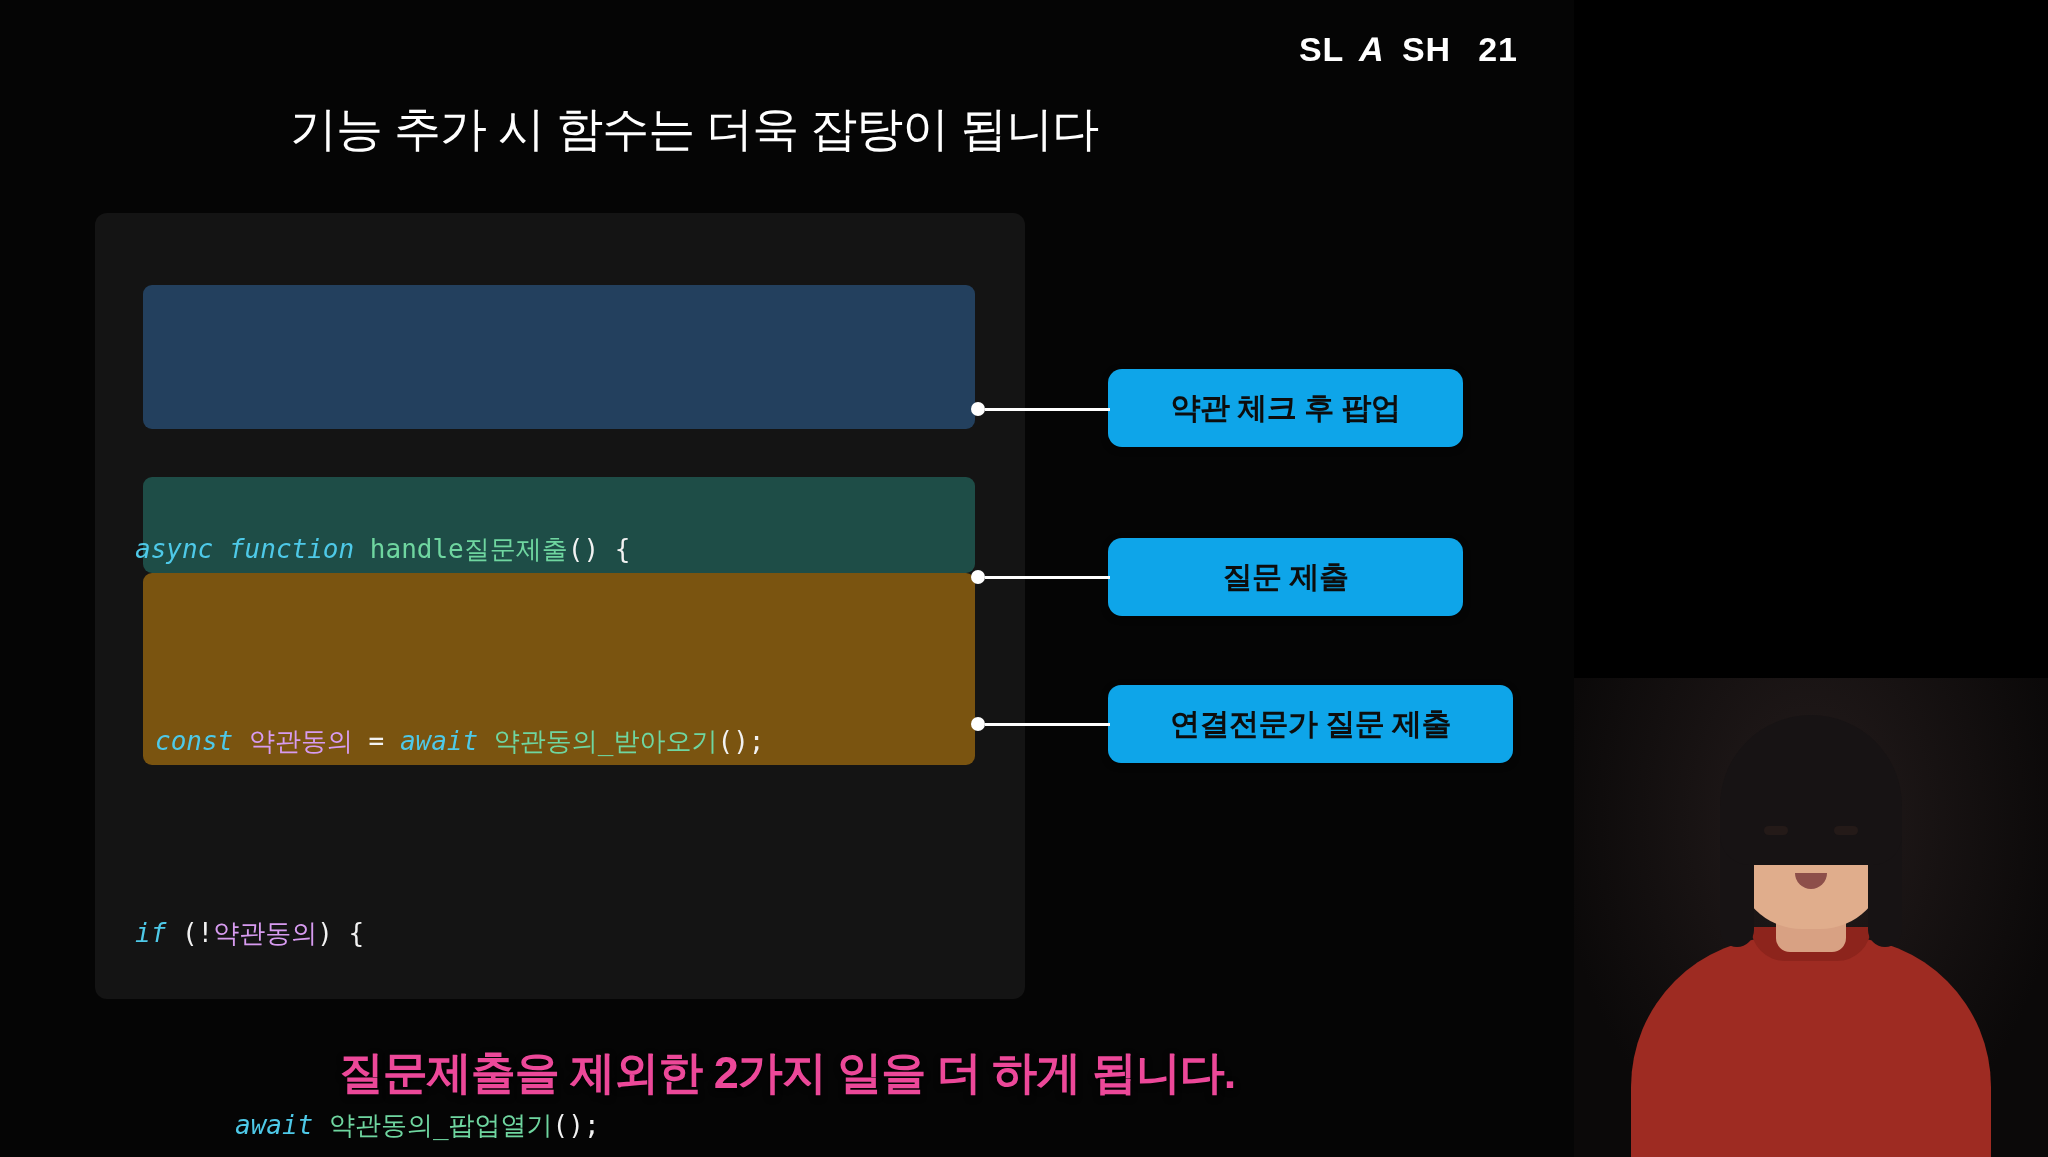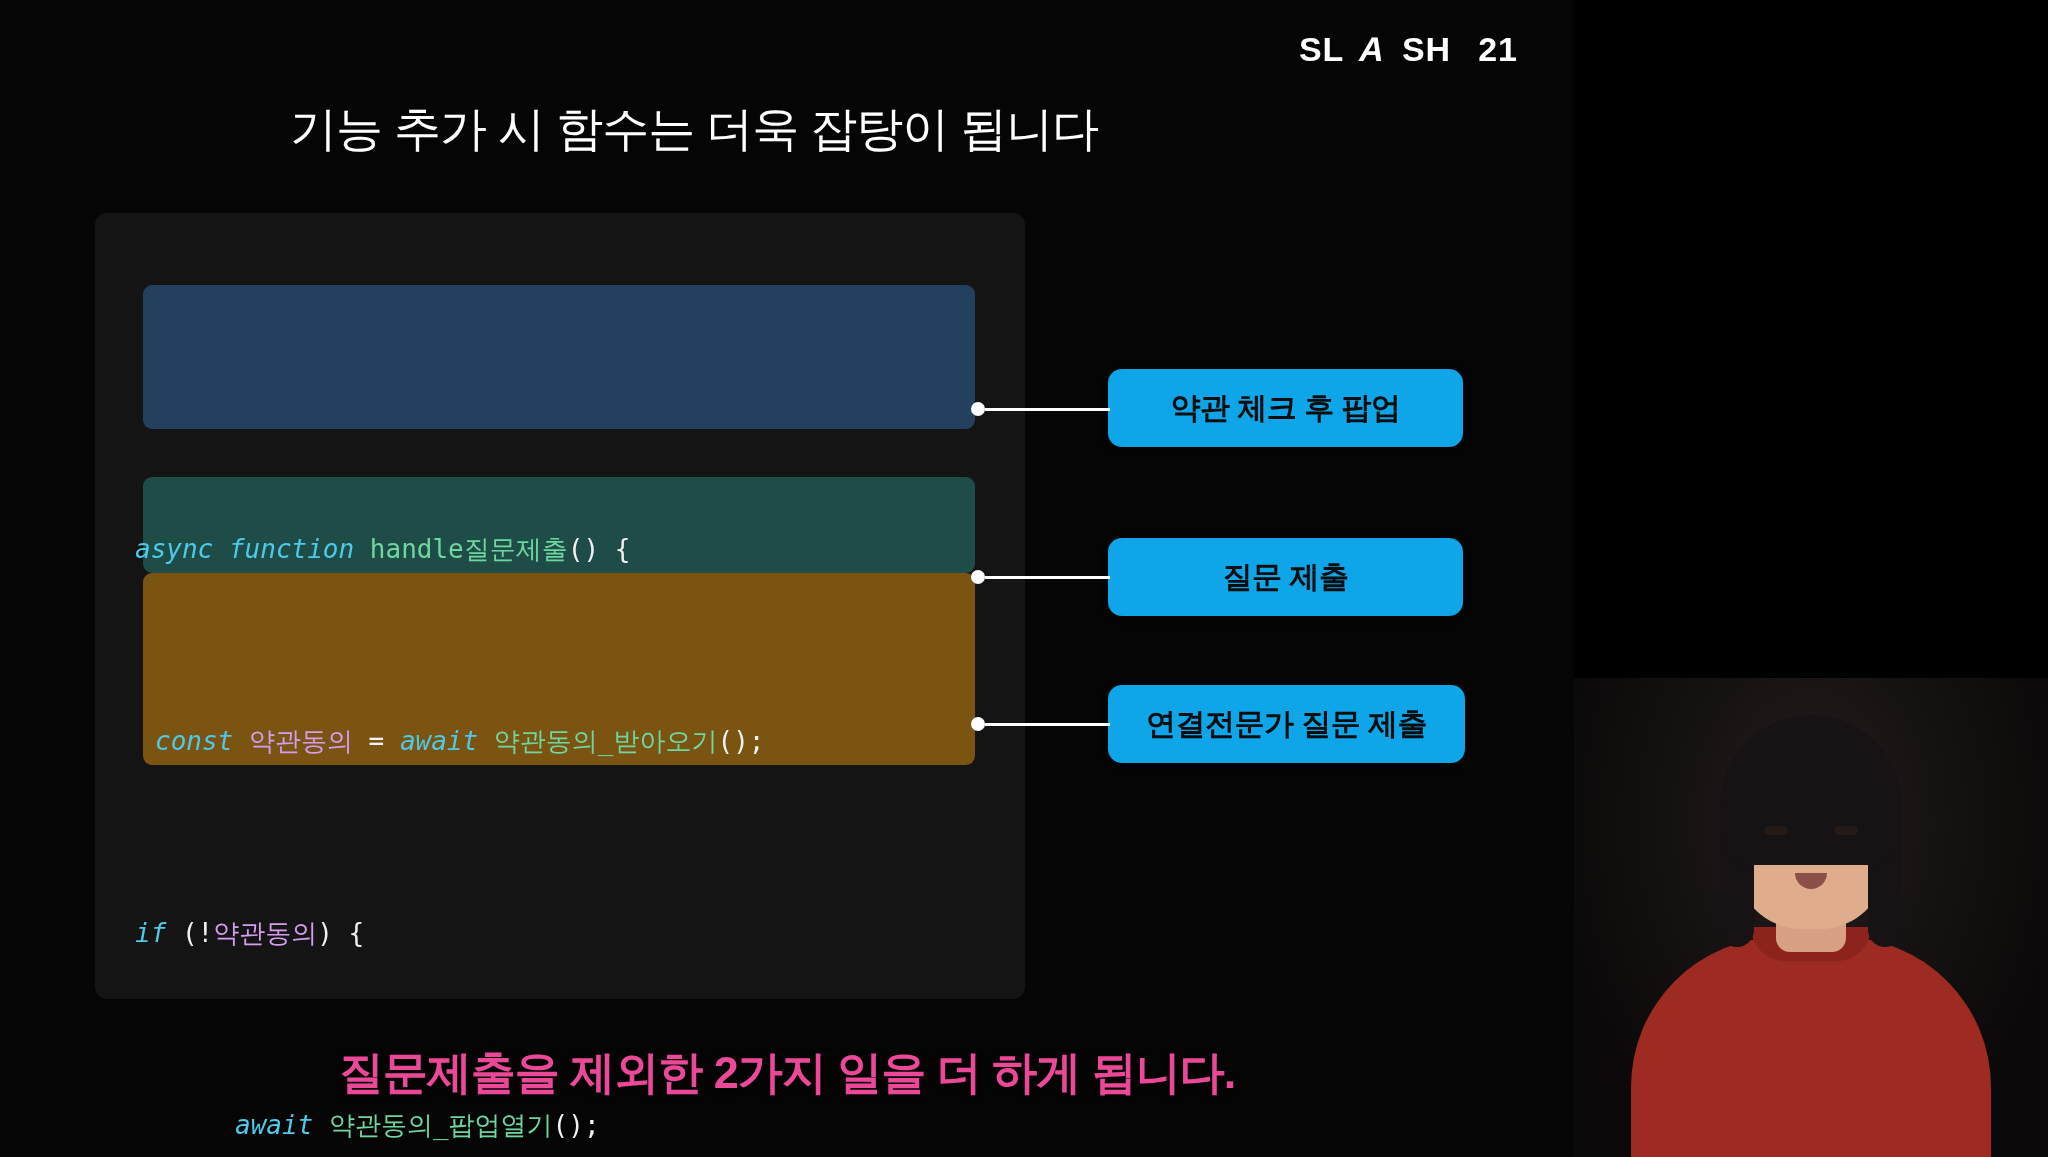--- a/index.html
+++ b/index.html
@@ -201,21 +201,21 @@
     <div class="conn-line" style="left:985px; top:723px; width:125px;"></div>
 
     <div class="callout" style="left:1108px; top:369px; width:355px; height:78px;">
       <span>약관 체크 후 팝업</span>
     </div>
 
     <div class="callout" style="left:1108px; top:538px; width:355px; height:78px;">
       <span>질문 제출</span>
     </div>
 
-    <div class="callout" style="left:1108px; top:685px; width:357px; height:78px;">
+    <div class="callout" style="left:1108px; top:685px; width:405px; height:78px;border-radius:13px;">
       <span>연결전문가 질문 제출</span>
     </div>
 
     <div id="caption">질문제출을 제외한 2가지 일을 더 하게 됩니다.</div>
   </div>
 
   <div id="presenter">
     <div id="cam">
       <div id="p-body"></div>
       <div id="p-collar"></div>

